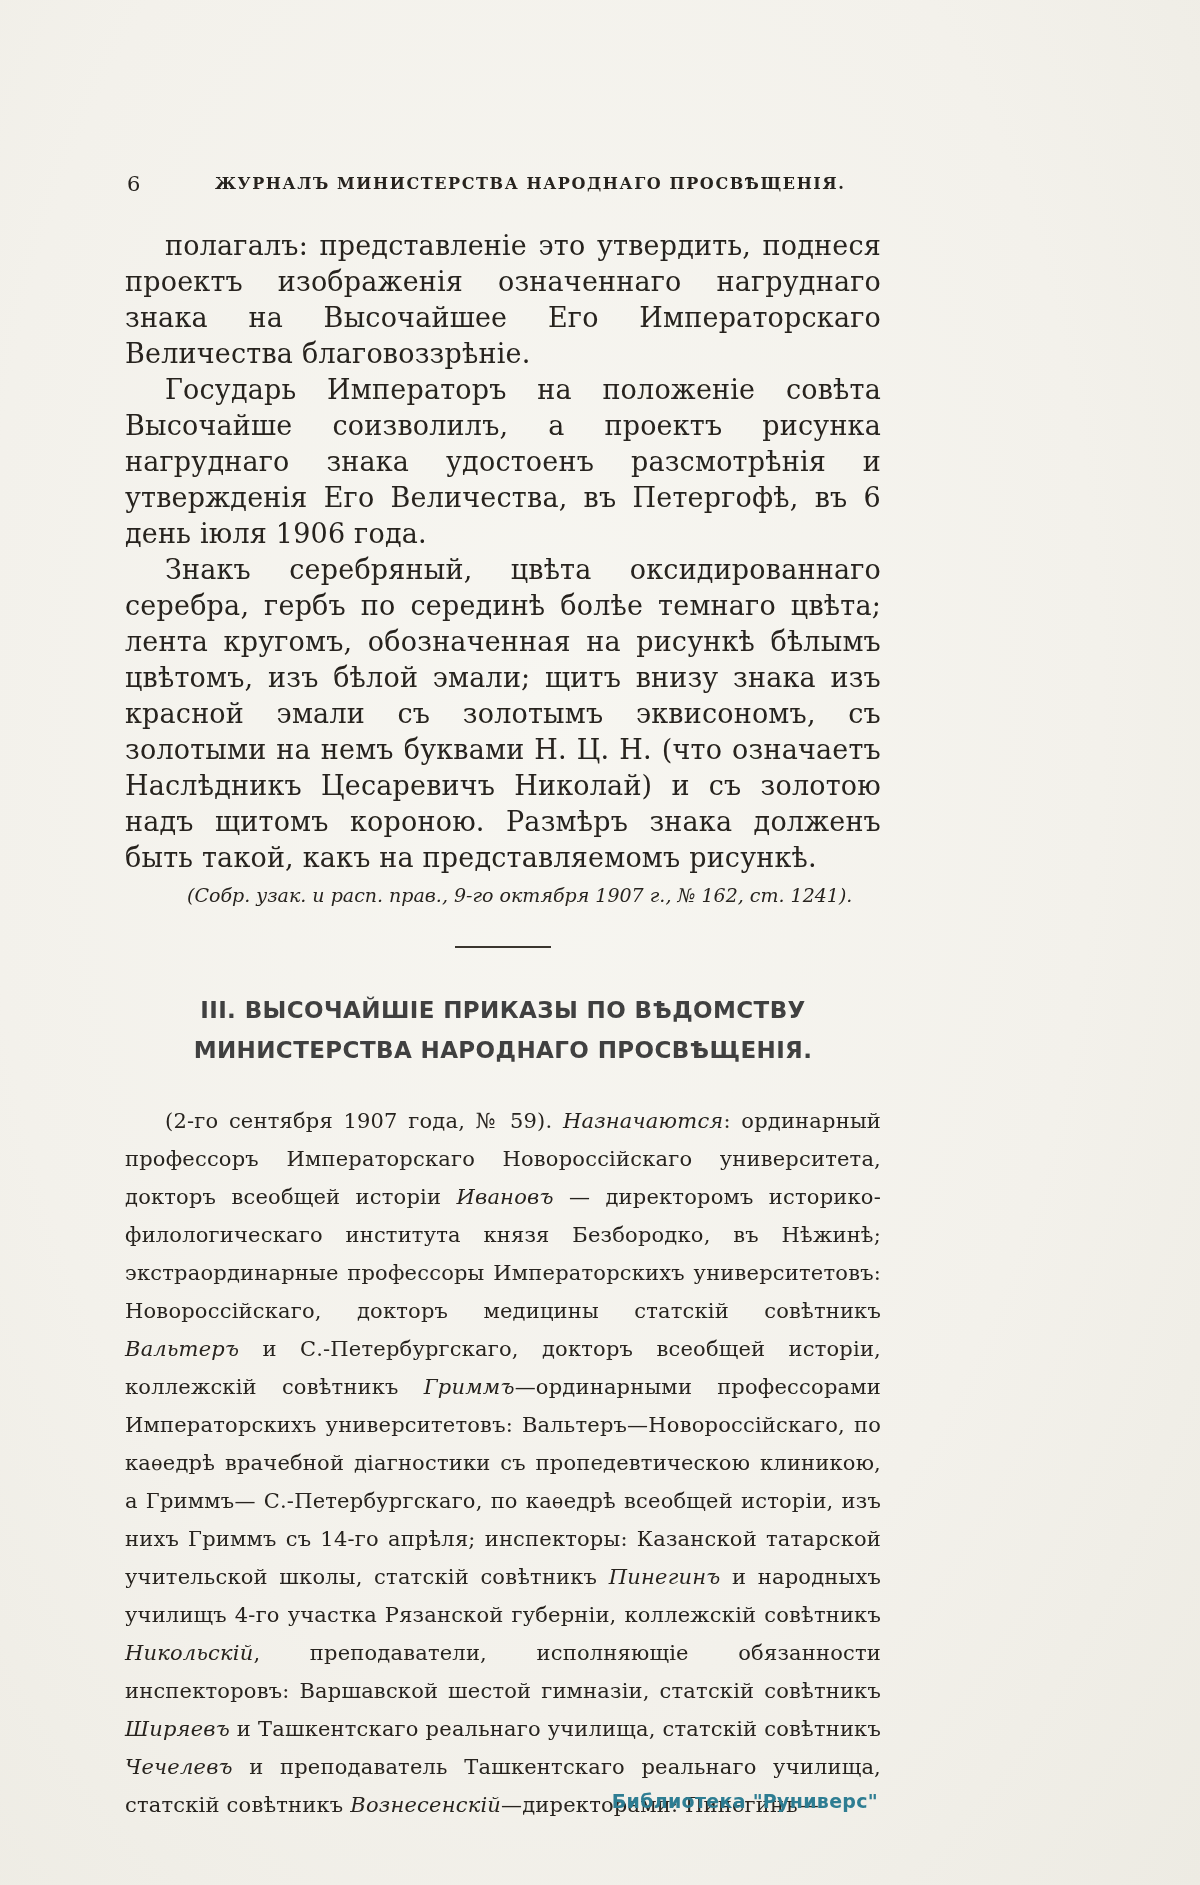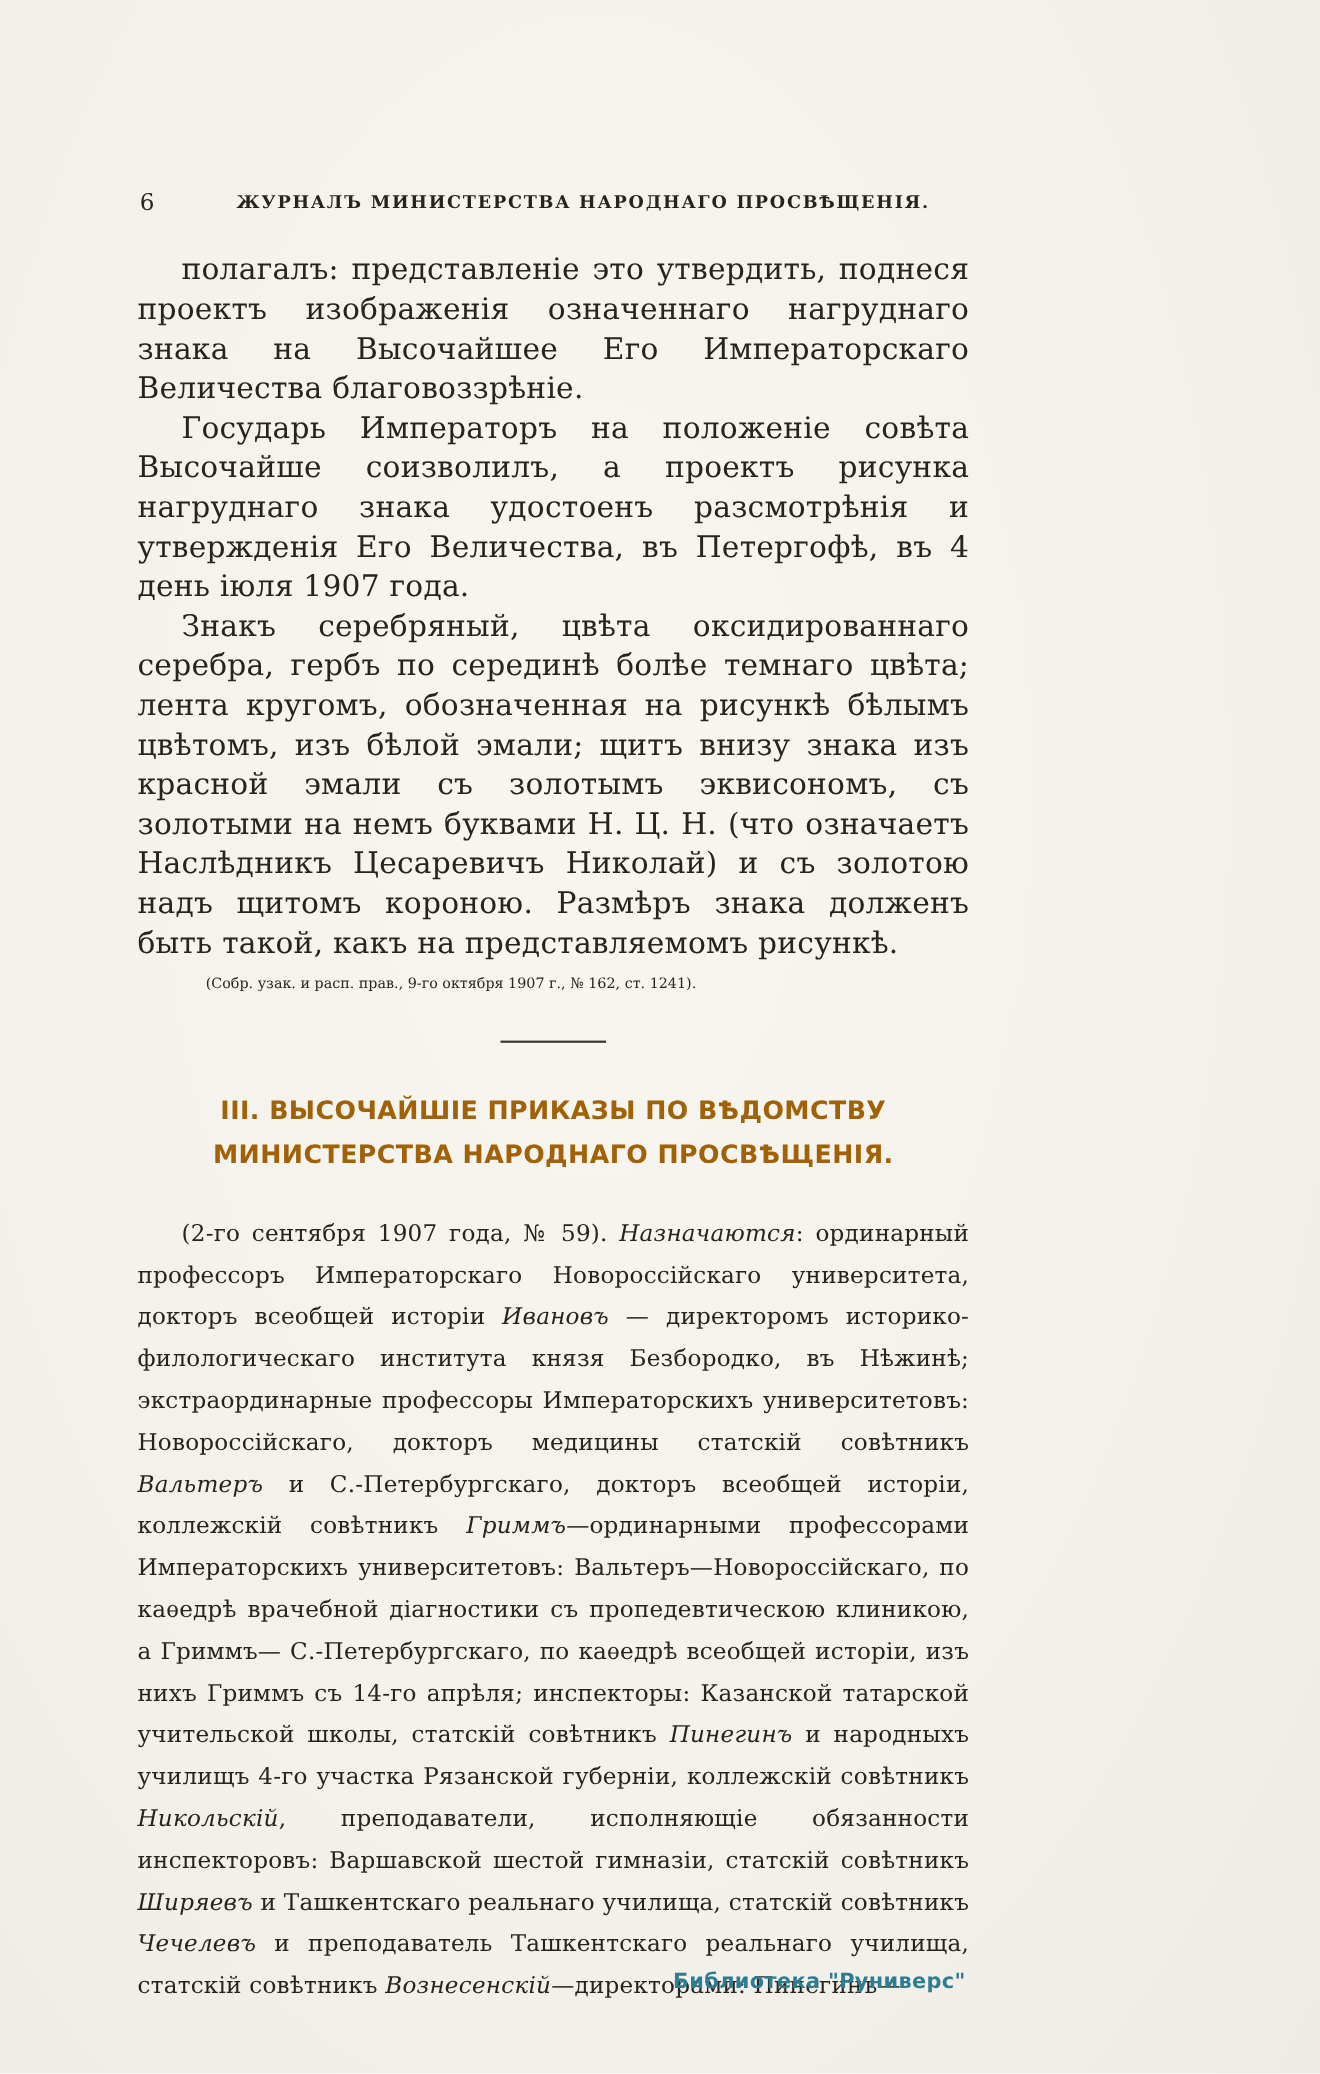--- a/index.html
+++ b/index.html
@@ -63,42 +63,43 @@
   .italic-heading {
     font-style: italic;
     font-weight: 400;
     text-align: center;
     font-size: 21.5px;
     line-height: 35px;
     margin: 32px 18px 22px 18px;
   }
 
   .citation {
-    font-size: 13px;
+    font-style: italic;
+    font-size: 19px;
     line-height: 30px;
     padding-left: 62px;
     margin-top: 4px;
   }
 
   .rule {
     width: 96px;
     height: 2px;
     background: #3a352e;
     margin: 36px auto 0 auto;
   }
 
   .section-heading {
     font-family: "DejaVu Sans", sans-serif;
     font-weight: 700;
     font-size: 23px;
     line-height: 40px;
     text-align: center;
     letter-spacing: 0.4px;
     margin-top: 42px;
-    color: #a16207;
+    color: #404040;
   }
 
   .appointments {
     font-size: 21px;
     line-height: 38px;
     text-align: justify;
     text-indent: 40px;
     margin-top: 32px;
     letter-spacing: 0.2px;
   }
@@ -121,21 +122,21 @@
 <div class="page">
 
   <div class="text-col">
 
     <div class="running-head">
       <span class="page-num">6</span>
       <span class="journal-title">ЖУРНАЛЪ МИНИСТЕРСТВА НАРОДНАГО ПРОСВѢЩЕНІЯ.</span>
     </div>
 
     <p class="body-para">полагалъ: представленіе это утвердить, поднеся проектъ изображенія означеннаго нагруднаго знака на Высочайшее Его Императорскаго Величества благовоззрѣніе.</p>
-    <p class="body-para">Государь Императоръ на положеніе совѣта Высочайше соизволилъ, а проектъ рисунка нагруднаго знака удостоенъ разсмотрѣнія и утвержденія Его Величества, въ Петергофѣ, въ 4 день іюля 1907 года.</p>
+    <p class="body-para">Государь Императоръ на положеніе совѣта Высочайше соизволилъ, а проектъ рисунка нагруднаго знака удостоенъ разсмотрѣнія и утвержденія Его Величества, въ Петергофѣ, въ 6 день іюля 1906 года.</p>
 
 
     <p class="body-para">Знакъ серебряный, цвѣта оксидированнаго серебра, гербъ по серединѣ болѣе темнаго цвѣта; лента кругомъ, обозначенная на рисункѣ бѣлымъ цвѣтомъ, изъ бѣлой эмали; щитъ внизу знака изъ красной эмали съ золотымъ эквисономъ, съ золотыми на немъ буквами Н. Ц. Н. (что означаетъ Наслѣдникъ Цесаревичъ Николай) и съ золотою надъ щитомъ короною. Размѣръ знака долженъ быть такой, какъ на представляемомъ рисункѣ.</p>
 
     <p class="citation">(Собр. узак. и расп. прав., 9-го октября 1907 г., № 162, ст. 1241).</p>
 
     <div class="rule"></div>
 
     <h2 class="section-heading">III. ВЫСОЧАЙШІЕ ПРИКАЗЫ ПО ВѢДОМСТВУ МИНИСТЕРСТВА НАРОДНАГО ПРОСВѢЩЕНІЯ.</h2>
 

